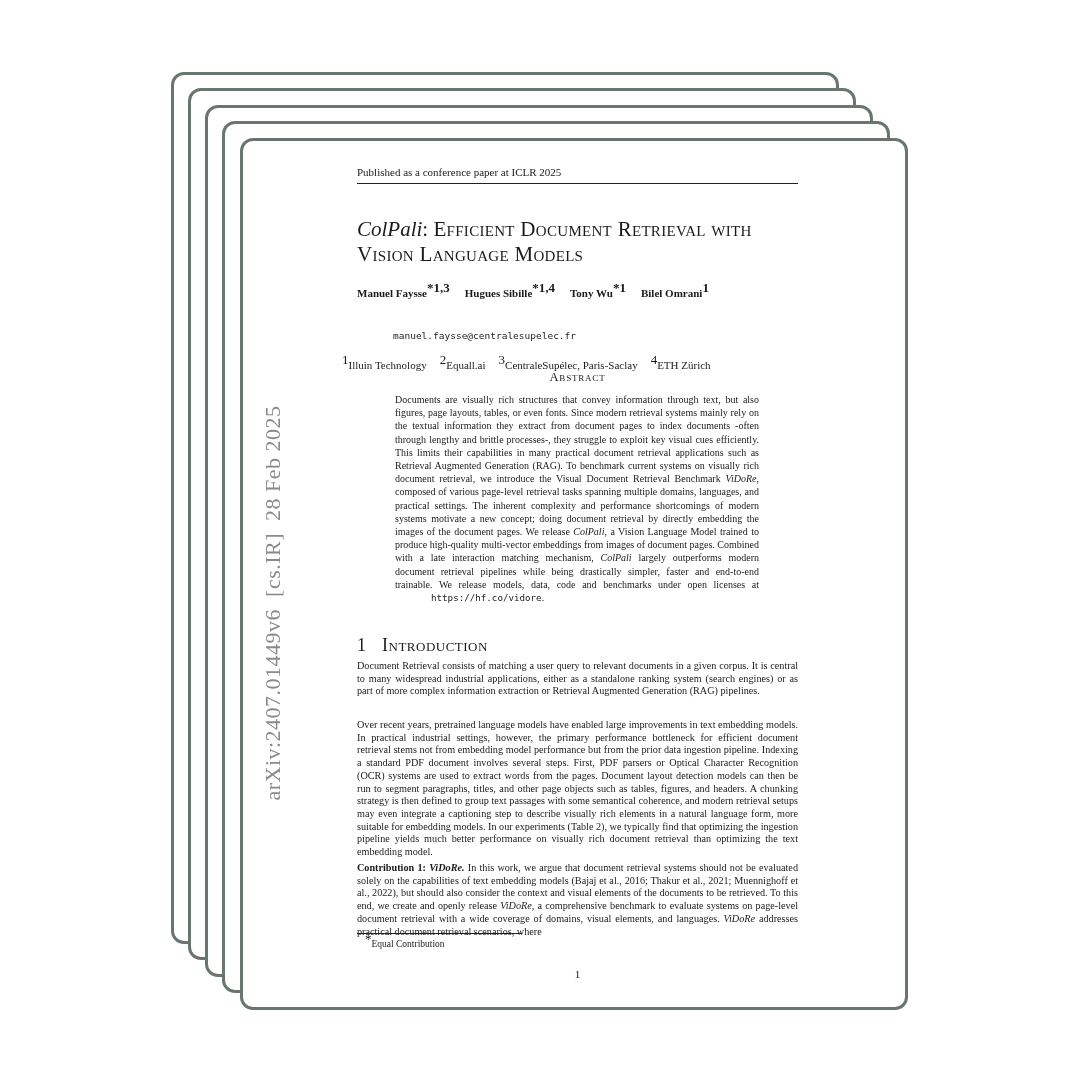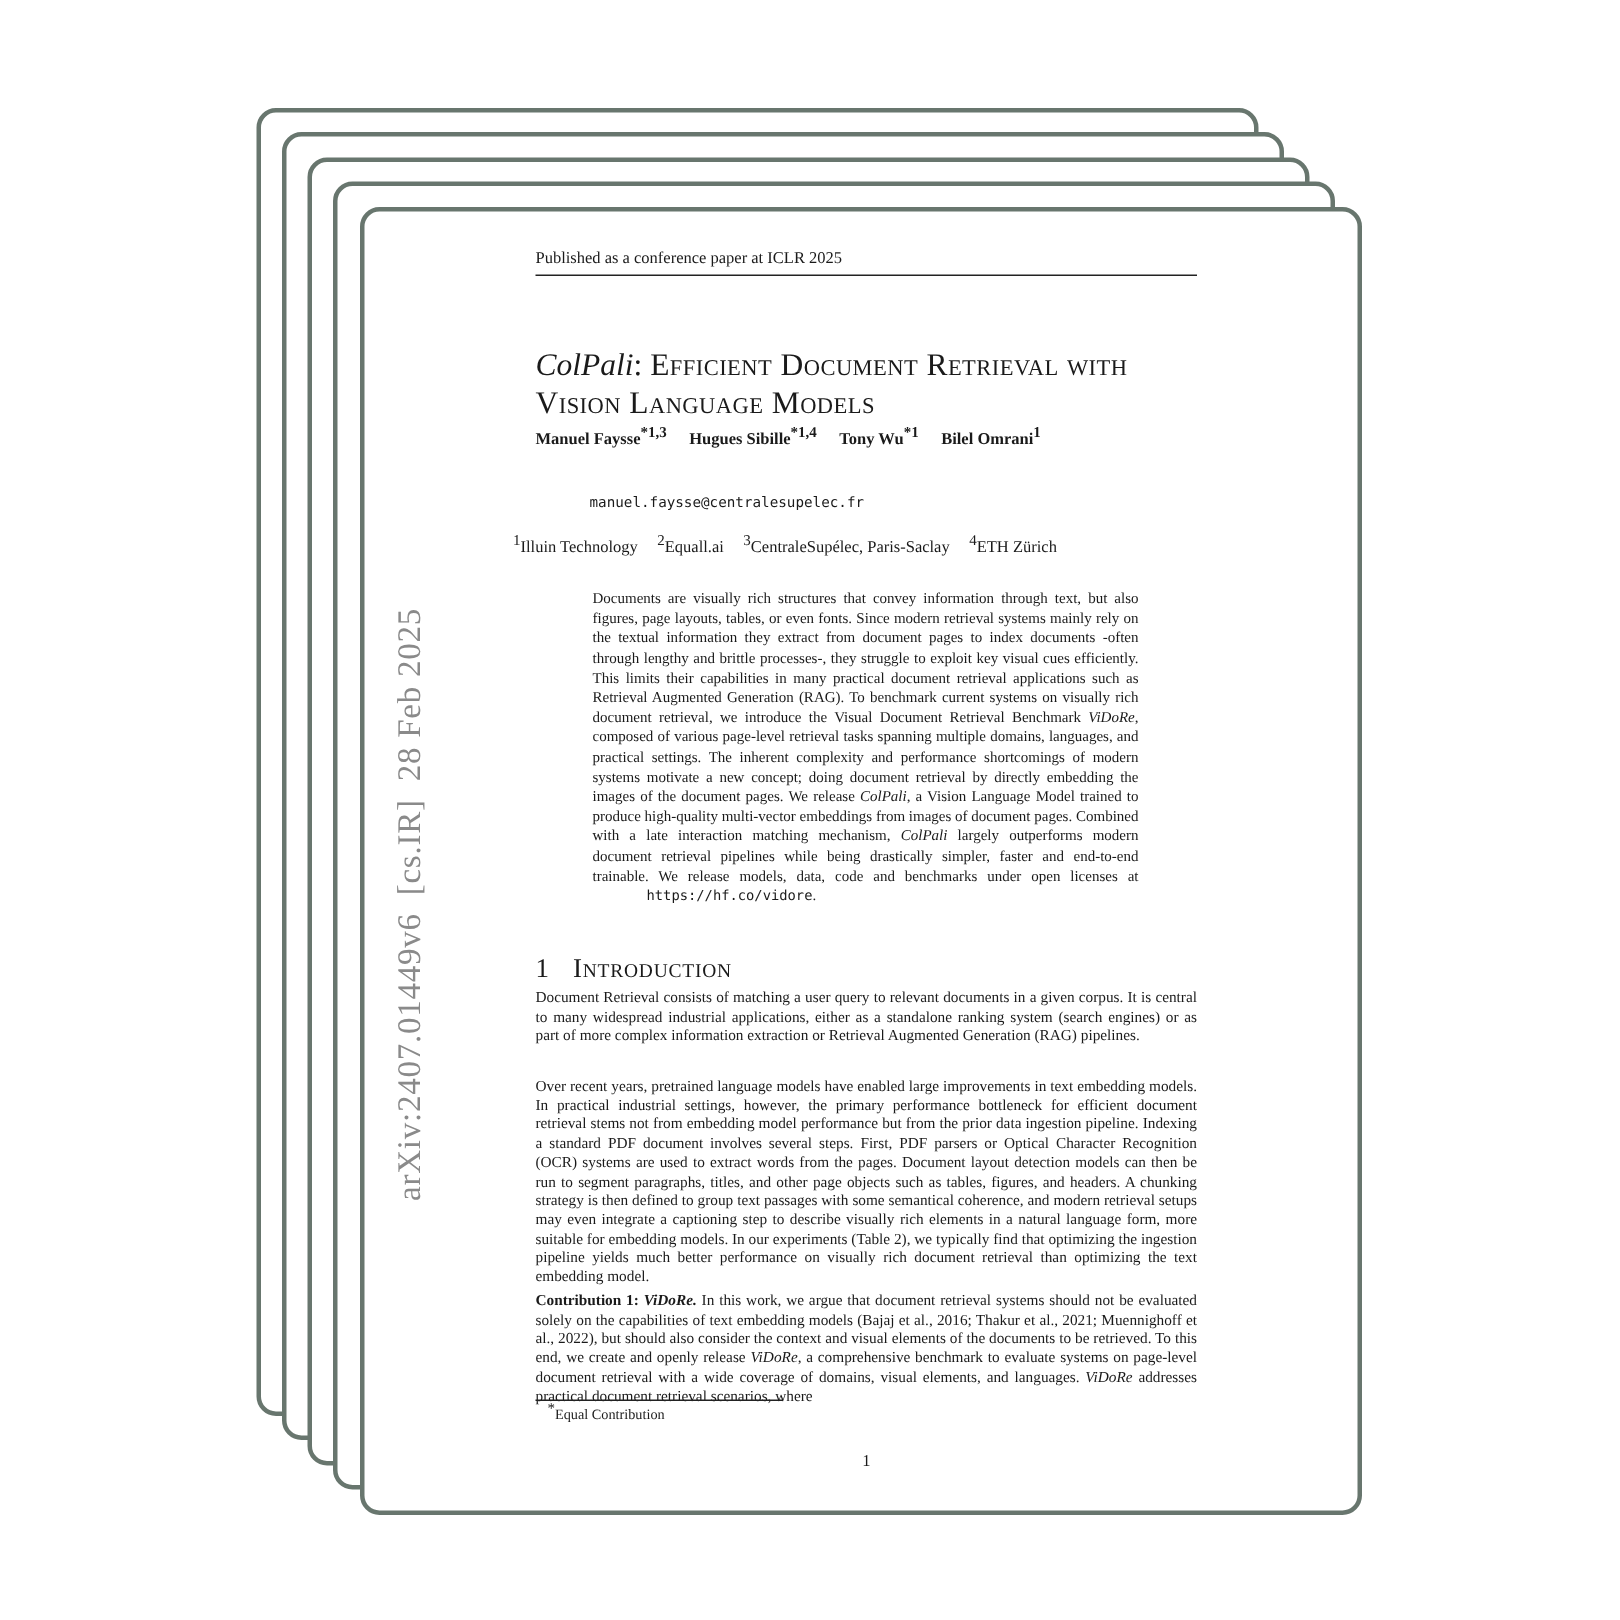--- a/index.html
+++ b/index.html
@@ -21,27 +21,27 @@
 
   .arxiv-label {
     position:absolute; left:-205px; top:449px; width:470px; height:26px;
     transform:rotate(-90deg); text-align:center; white-space:pre;
     font-size:22px; color:#8a8a8a; letter-spacing:0.5px;
   }
 
   .header-note { left:114px; top:25px; font-size:11px; }
   .header-rule { left:114px; top:42px; width:441px; height:1.2px; background:#222; }
 
-  .title { left:114px; top:90px; width:470px; font-size:21px; line-height:25px; }
+  .title { left:114px; top:76px; width:470px; font-size:21px; line-height:25px; }
   .title .it { font-style:italic; }
   .title .sc { font-variant:small-caps; letter-spacing:0.3px; }
 
   .authors { left:114px; top:145px; font-size:11px; line-height:14.5px; }
   .author { font-weight:bold; margin-right:15px; white-space:nowrap; }
-  .sup { font-size:10px; vertical-align:super; line-height:0; }
+  .sup { font-size:13px; vertical-align:super; line-height:0; }
 
   .affils { left:99px; top:176px; font-size:11px;margin-top:42px; }
   .affil { margin-right:13px; white-space:nowrap; }
 
   .email { left:114px; top:189px; font-family:"DejaVu Sans Mono", monospace; font-size:9.5px;margin-left:36px; }
 
   .abstract-heading { left:114px; top:229px; width:441px; text-align:center;
     font-variant:small-caps; font-size:12.5px; letter-spacing:0.8px; }
 
   .abstract-text { left:152px; top:252px; width:364px; font-size:10px;
@@ -88,20 +88,21 @@
     </div>
 
     <div class="abs authors">
         <div><span class="author"><span>Manuel Faysse</span><span class="sup">*1,3</span></span><span class="author"><span>Hugues Sibille</span><span class="sup">*1,4</span></span><span class="author"><span>Tony Wu</span><span class="sup">*1</span></span><span class="author"><span>Bilel Omrani</span><span class="sup">1</span></span></div>
       </div>
 
     <div class="abs affils"><span class="affil"><span class="sup">1</span><span>Illuin Technology</span></span><span class="affil"><span class="sup">2</span><span>Equall.ai</span></span><span class="affil"><span class="sup">3</span><span>CentraleSupélec, Paris-Saclay</span></span><span class="affil"><span class="sup">4</span><span>ETH Zürich</span></span></div>
 
     <div class="abs email">manuel.faysse@centralesupelec.fr</div>
 
+    <div class="abs abstract-heading">Abstract</div>
 
     <div class="abs abstract-text"><span>Documents are visually rich structures that convey information through text, but also figures, page layouts, tables, or even fonts. Since modern retrieval systems mainly rely on the textual information they extract from document pages to index documents -often through lengthy and brittle processes-, they struggle to exploit key visual cues efficiently. This limits their capabilities in many practical document retrieval applications such as Retrieval Augmented Generation (RAG). To benchmark current systems on visually rich document retrieval, we introduce the Visual Document Retrieval Benchmark </span><span class="it">ViDoRe</span><span>, composed of various page-level retrieval tasks spanning multiple domains, languages, and practical settings. The inherent complexity and performance shortcomings of modern systems motivate a new concept; doing document retrieval by directly embedding the images of the document pages. We release </span><span class="it">ColPali</span><span>, a Vision Language Model trained to produce high-quality multi-vector embeddings from images of document pages. Combined with a late interaction matching mechanism, </span><span class="it">ColPali</span><span> largely outperforms modern document retrieval pipelines while being drastically simpler, faster and end-to-end trainable. We release models, data, code and benchmarks under open licenses at </span><span class="mono">https://hf.co/vidore</span><span>.</span></div>
 
     <div class="abs section-heading">
       <span class="num">1</span><span class="sc">Introduction</span>
     </div>
 
     <div class="abs body-par par1">Document Retrieval consists of matching a user query to relevant documents in a given corpus. It is central to many widespread industrial applications, either as a standalone ranking system (search engines) or as part of more complex information extraction or Retrieval Augmented Generation (RAG) pipelines.</div>
 
     <div class="abs body-par par2">Over recent years, pretrained language models have enabled large improvements in text embedding models. In practical industrial settings, however, the primary performance bottleneck for efficient document retrieval stems not from embedding model performance but from the prior data ingestion pipeline. Indexing a standard PDF document involves several steps. First, PDF parsers or Optical Character Recognition (OCR) systems are used to extract words from the pages. Document layout detection models can then be run to segment paragraphs, titles, and other page objects such as tables, figures, and headers. A chunking strategy is then defined to group text passages with some semantical coherence, and modern retrieval setups may even integrate a captioning step to describe visually rich elements in a natural language form, more suitable for embedding models. In our experiments (Table 2), we typically find that optimizing the ingestion pipeline yields much better performance on visually rich document retrieval than optimizing the text embedding model.</div>

